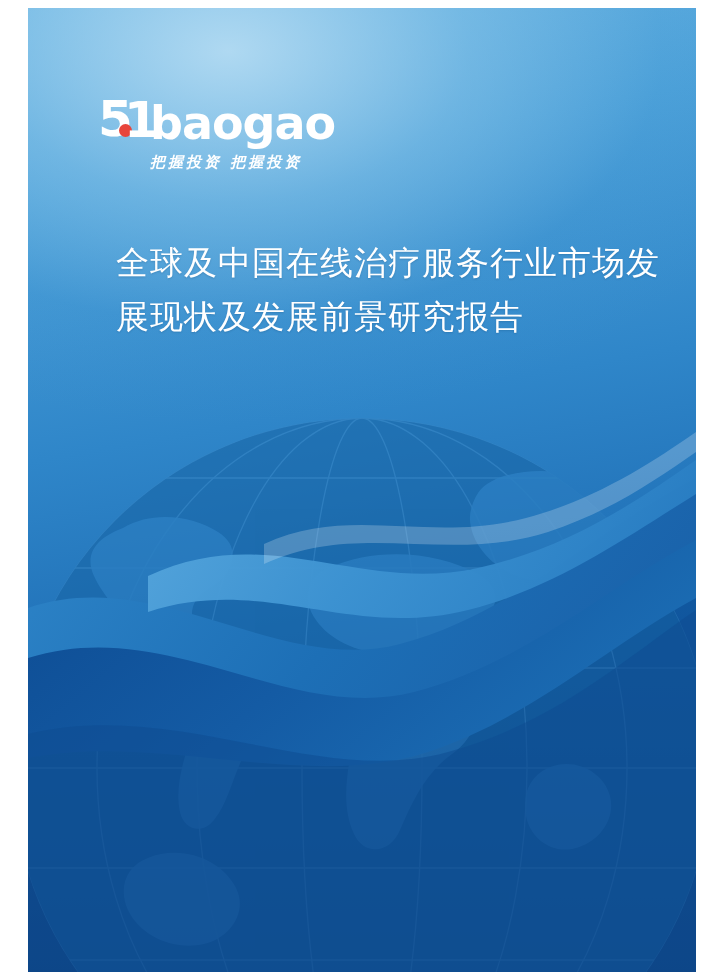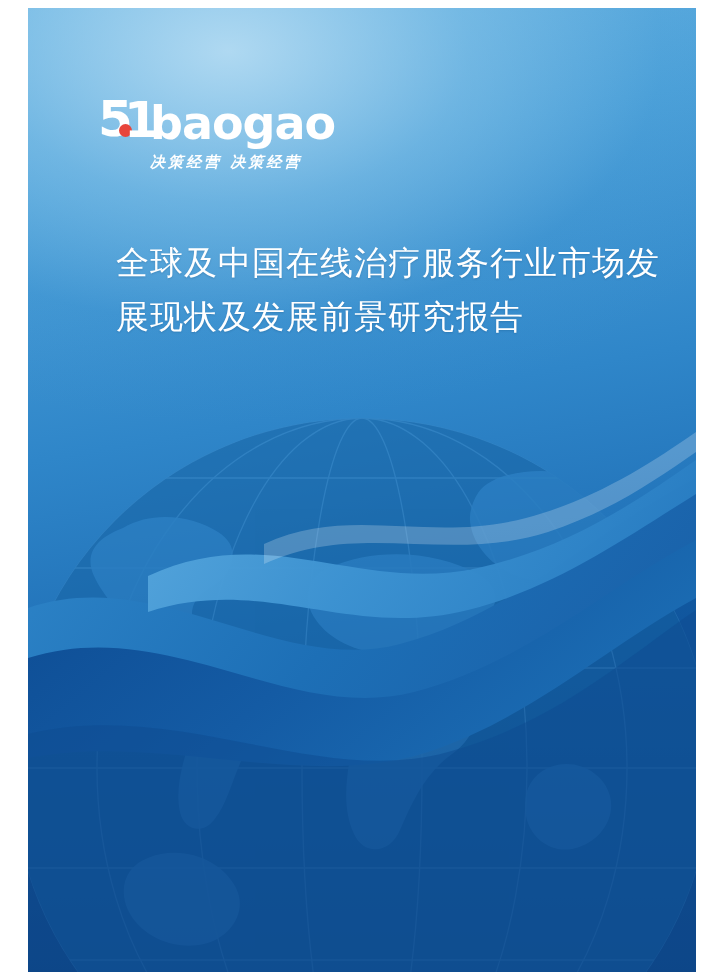--- a/index.html
+++ b/index.html
@@ -198,19 +198,19 @@
 
     <div class="logo">
       <div class="logo-row">
         <span class="logo-mark">
           <span class="logo-5">5</span>
           <span class="logo-dot"></span>
           <span class="logo-1">1</span>
         </span>
         <span class="logo-word">baogao</span>
       </div>
-      <div class="logo-slogan">决策经营 决策经营</div>
+      <div class="logo-slogan">把握投资 把握投资</div>
     </div>
 
     <div class="title">全球及中国在线治疗服务行业市场发展现状及发展前景研究报告</div>
 
   </div>
 </div>
 
 </body></html>

